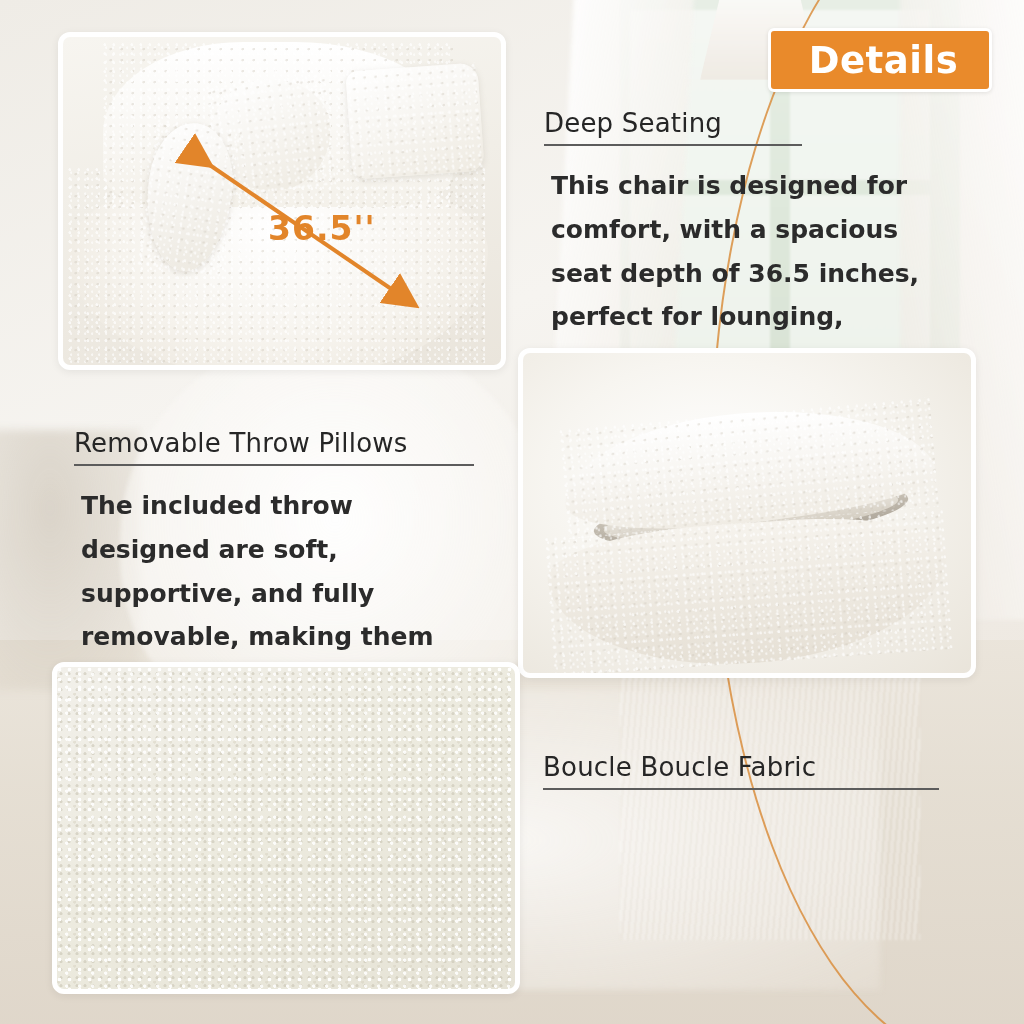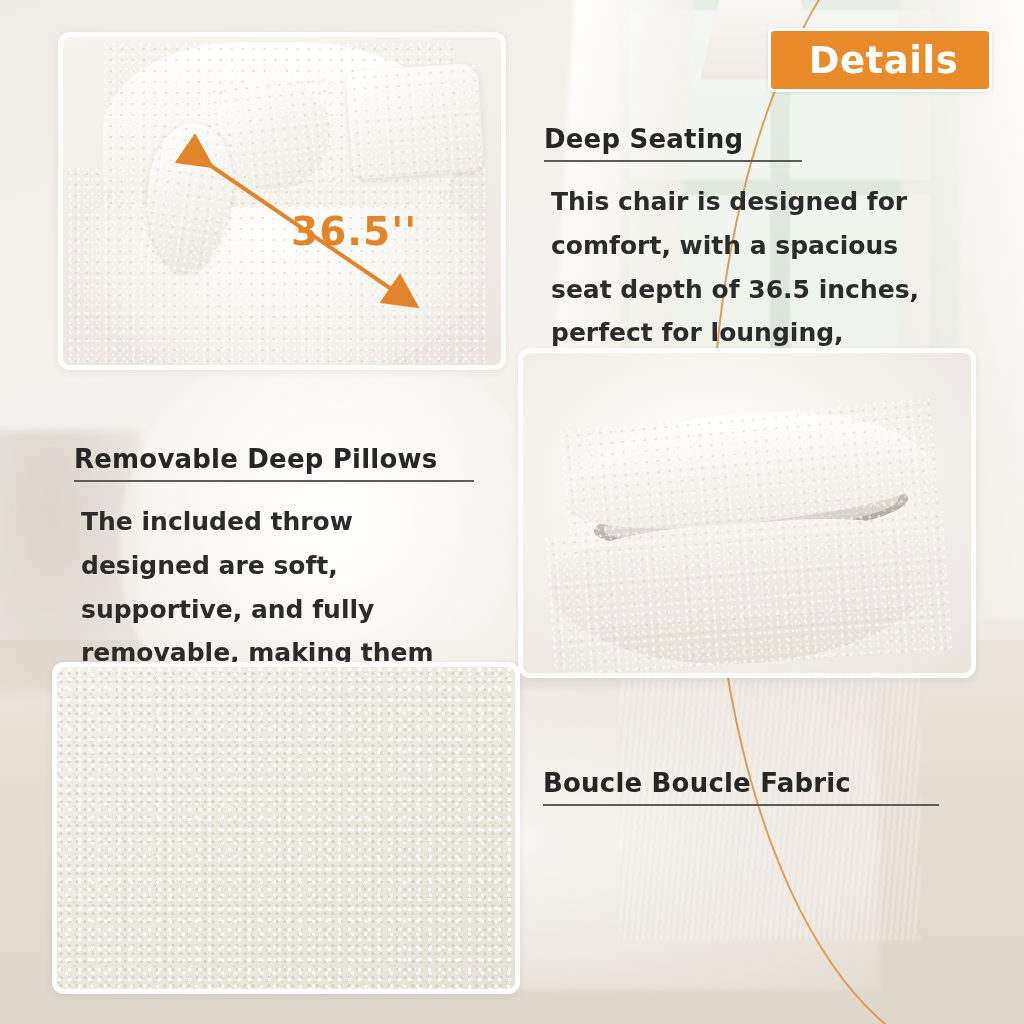--- a/index.html
+++ b/index.html
@@ -202,22 +202,22 @@
       radial-gradient(circle at 20% 30%, rgba(255,255,255,.9) 1.2px, transparent 1.6px),
       radial-gradient(circle at 70% 65%, rgba(205,198,186,.5) 1.1px, transparent 1.5px),
       radial-gradient(circle at 45% 80%, rgba(255,255,255,.8) 1px, transparent 1.4px);
     background-size: 9px 9px, 11px 11px, 7px 7px;
     opacity: .75;
     pointer-events: none;
   }
   .arrow-svg { position: absolute; inset: 0; }
   .dim-label {
     position: absolute;
-    left: 228px; top: 172px;
-    font-size: 39px;
+    left: 205px; top: 172px;
+    font-size: 33px;
     font-weight: bold;
     color: #e2852a;
     letter-spacing: 1px;
   }
 
   
   #photo-zipper {
     left: 518px; top: 348px;
     width: 448px; height: 320px;
   }
@@ -273,23 +273,23 @@
       radial-gradient(circle at 25% 25%, rgba(255,255,255,.95) 1.6px, transparent 2.1px),
       radial-gradient(circle at 75% 55%, rgba(255,255,255,.85) 1.4px, transparent 1.9px),
       radial-gradient(circle at 50% 85%, rgba(198,193,176,.55) 1.3px, transparent 1.8px),
       radial-gradient(circle at 10% 70%, rgba(214,209,192,.5) 1.2px, transparent 1.7px);
     background-size: 10px 10px, 13px 13px, 8px 8px, 16px 16px;
   }
 
   
   .block { position: absolute; }
   .block h2 {
-    margin: 16px 0 6px 0;
+    margin: 0 0 6px 0;
     font-size: 26px;
-    font-weight: bold;
+    font-weight: normal;
     color: #262626;
     letter-spacing: .2px;
   }
   .rule {
     height: 2px;
     background: #5c5c5c;
     margin-bottom: 18px;
   }
   .block p {
     margin: 7px;
@@ -370,21 +370,21 @@
     <div class="dim-label">36.5''</div>
   </div>
 
   <div class="block" id="block-deep">
     <h2>Deep Seating</h2>
     <div class="rule"></div>
     <p>This chair is designed for comfort, with a spacious seat depth of 36.5 inches, perfect for lounging, stretching, or napping.</p>
   </div>
 
   <div class="block" id="block-pillows">
-    <h2>Removable Deep Pillows</h2>
+    <h2>Removable Throw Pillows</h2>
     <div class="rule"></div>
     <p>The included throw designed are soft, supportive, and fully removable, making them easy to clean and maintain.</p>
   </div>
 
   <div class="photo" id="photo-zipper">
     <div class="zip-bg"></div>
     <div class="zip-slit"></div>
     <div class="zip-inner"></div>
     <div class="zip-lip-top">
       <div class="boucle-tex"></div>

